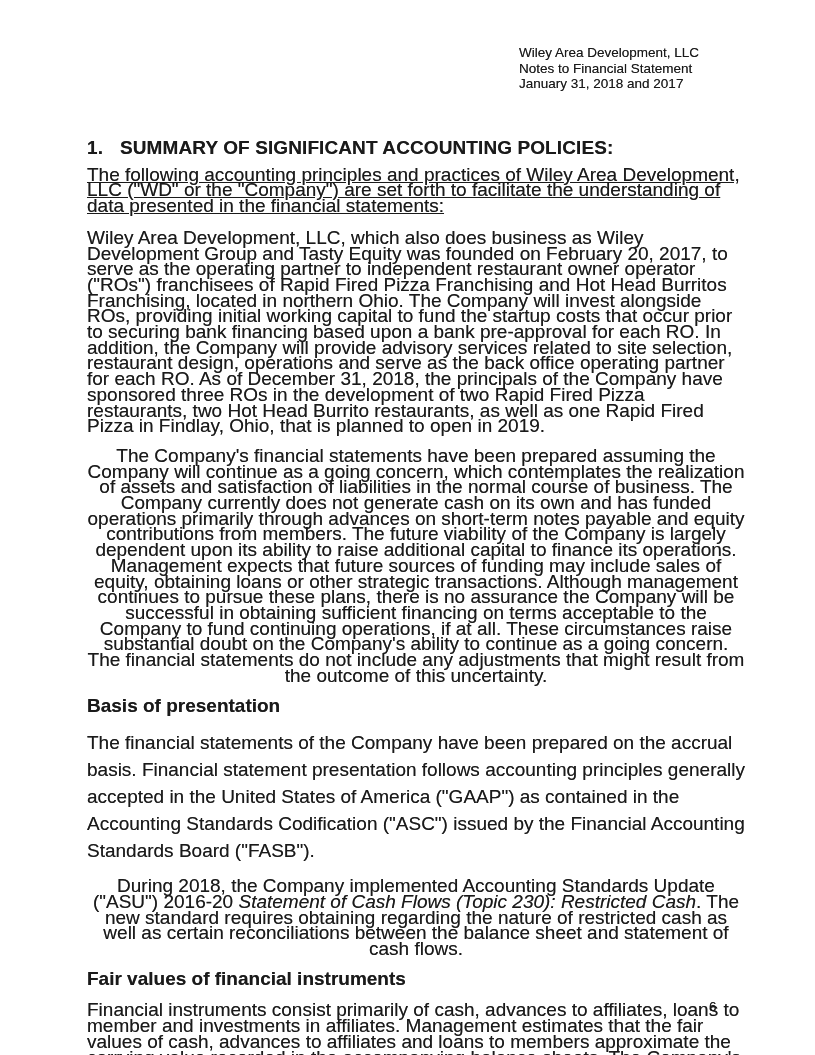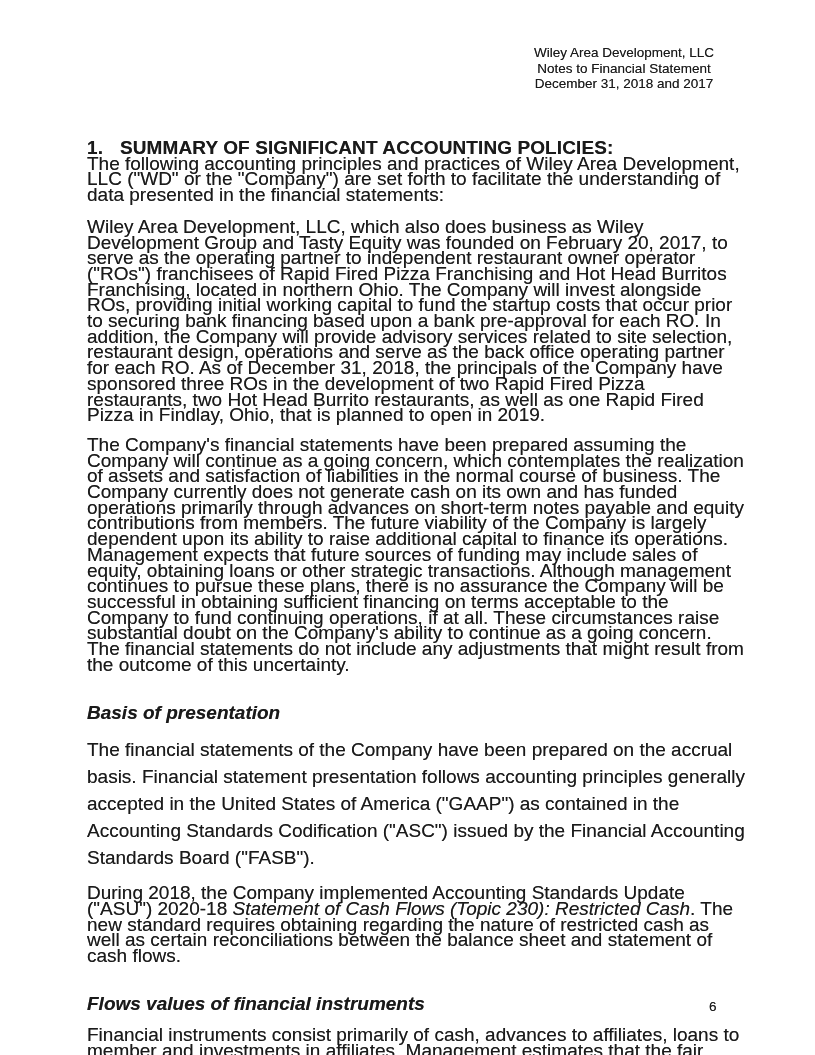--- a/index.html
+++ b/index.html
@@ -11,21 +11,20 @@
     font-family: "Liberation Sans", sans-serif;
     color: #1a1a1a;
     overflow: hidden;
     text-shadow: 0 0 0.5px rgba(0,0,0,0.55);
   }
   .header-block {
     position: absolute;
     top: 45px;
     right: 86px;
     width: 210px;
-    text-align: center;
     font-size: 13.5px;
     line-height: 15.6px;
     white-space: nowrap;
   }
   .content {
     position: absolute;
     left: 87px;
     top: 140px;
     width: 658px;
     font-size: 19px;
@@ -33,63 +32,63 @@
   }
   .section-title {
     font-weight: bold;
     letter-spacing: 0.1px;
   }
   .section-title .num {
     display: inline-block;
     width: 33px;
   }
   p { margin: 0; }
-  .para { margin-top: 14px; }
-  .first-para { margin-top: 0; }
+  .para { margin-top: 14px; text-align: center; }
+  .first-para { margin-top: 11px; text-decoration: underline; }
   .subheading {
     font-weight: bold;
     margin-top: 24px;
   }
-  .subheading-tight { margin-top: 32px; font-style: italic; }
+  .subheading-tight { margin-top: 14px; }
   .after-heading { margin-top: 16px; }
   .loose { line-height: 27px; }
   .page-number {
     position: absolute;
     left: 709px;
     top: 999px;
     font-size: 13.5px;
   }
   .italic { font-style: italic; }
 </style>
 </head>
 <body>
 
 <div class="page">
 
   <div class="header-block">
     <div>Wiley Area Development, LLC</div>
     <div>Notes to Financial Statement</div>
-    <div>December 31, 2018 and 2017</div>
+    <div>January 31, 2018 and 2017</div>
   </div>
 
   <div class="content">
 
     <div class="section-title">
       <span class="num">1.</span><span>SUMMARY OF SIGNIFICANT ACCOUNTING POLICIES:</span>
     </div>
     <p class="first-para">The following accounting principles and practices of Wiley Area Development, LLC ("WD" or the "Company") are set forth to facilitate the understanding of data presented in the financial statements:</p>
 
     <p class="after-heading">Wiley Area Development, LLC, which also does business as Wiley Development Group and Tasty Equity was founded on February 20, 2017, to serve as the operating partner to independent restaurant owner operator ("ROs") franchisees of Rapid Fired Pizza Franchising and Hot Head Burritos Franchising, located in northern Ohio. The Company will invest alongside ROs, providing initial working capital to fund the startup costs that occur prior to securing bank financing based upon a bank pre-approval for each RO. In addition, the Company will provide advisory services related to site selection, restaurant design, operations and serve as the back office operating partner for each RO. As of December 31, 2018, the principals of the Company have sponsored three ROs in the development of two Rapid Fired Pizza restaurants, two Hot Head Burrito restaurants, as well as one Rapid Fired Pizza in Findlay, Ohio, that is planned to open in 2019.</p>
     <p class="para">The Company's financial statements have been prepared assuming the Company will continue as a going concern, which contemplates the realization of assets and satisfaction of liabilities in the normal course of business. The Company currently does not generate cash on its own and has funded operations primarily through advances on short-term notes payable and equity contributions from members. The future viability of the Company is largely dependent upon its ability to raise additional capital to finance its operations. Management expects that future sources of funding may include sales of equity, obtaining loans or other strategic transactions. Although management continues to pursue these plans, there is no assurance the Company will be successful in obtaining sufficient financing on terms acceptable to the Company to fund continuing operations, if at all. These circumstances raise substantial doubt on the Company's ability to continue as a going concern. The financial statements do not include any adjustments that might result from the outcome of this uncertainty.</p>
 
     <div class="subheading subheading-tight">Basis of presentation</div>
     <p class="after-heading loose">The financial statements of the Company have been prepared on the accrual basis. Financial statement presentation follows accounting principles generally accepted in the United States of America ("GAAP") as contained in the Accounting Standards Codification ("ASC") issued by the Financial Accounting Standards Board ("FASB").</p>
 
-    <p class="para"><span>During 2018, the Company implemented Accounting Standards Update ("ASU") 2020-18 </span><span class="italic">Statement of Cash Flows (Topic 230): Restricted Cash</span><span>. The new standard requires obtaining regarding the nature of restricted cash as well as certain reconciliations between the balance sheet and statement of cash flows.</span></p>
+    <p class="para"><span>During 2018, the Company implemented Accounting Standards Update ("ASU") 2016-20 </span><span class="italic">Statement of Cash Flows (Topic 230): Restricted Cash</span><span>. The new standard requires obtaining regarding the nature of restricted cash as well as certain reconciliations between the balance sheet and statement of cash flows.</span></p>
 
-    <div class="subheading subheading-tight">Flows values of financial instruments</div>
+    <div class="subheading subheading-tight">Fair values of financial instruments</div>
     <p class="after-heading">Financial instruments consist primarily of cash, advances to affiliates, loans to member and investments in affiliates. Management estimates that the fair values of cash, advances to affiliates and loans to members approximate the carrying value recorded in the accompanying balance sheets. The Company's investments in affiliates represent minority interests in closely held businesses operating restaurant franchises. As there is no active market for these investments, management has determined that it is not practical to estimate the fair value of the units held.</p>
 
   </div>
 
   <div class="page-number">6</div>
 
 </div>
 
 </body></html>

